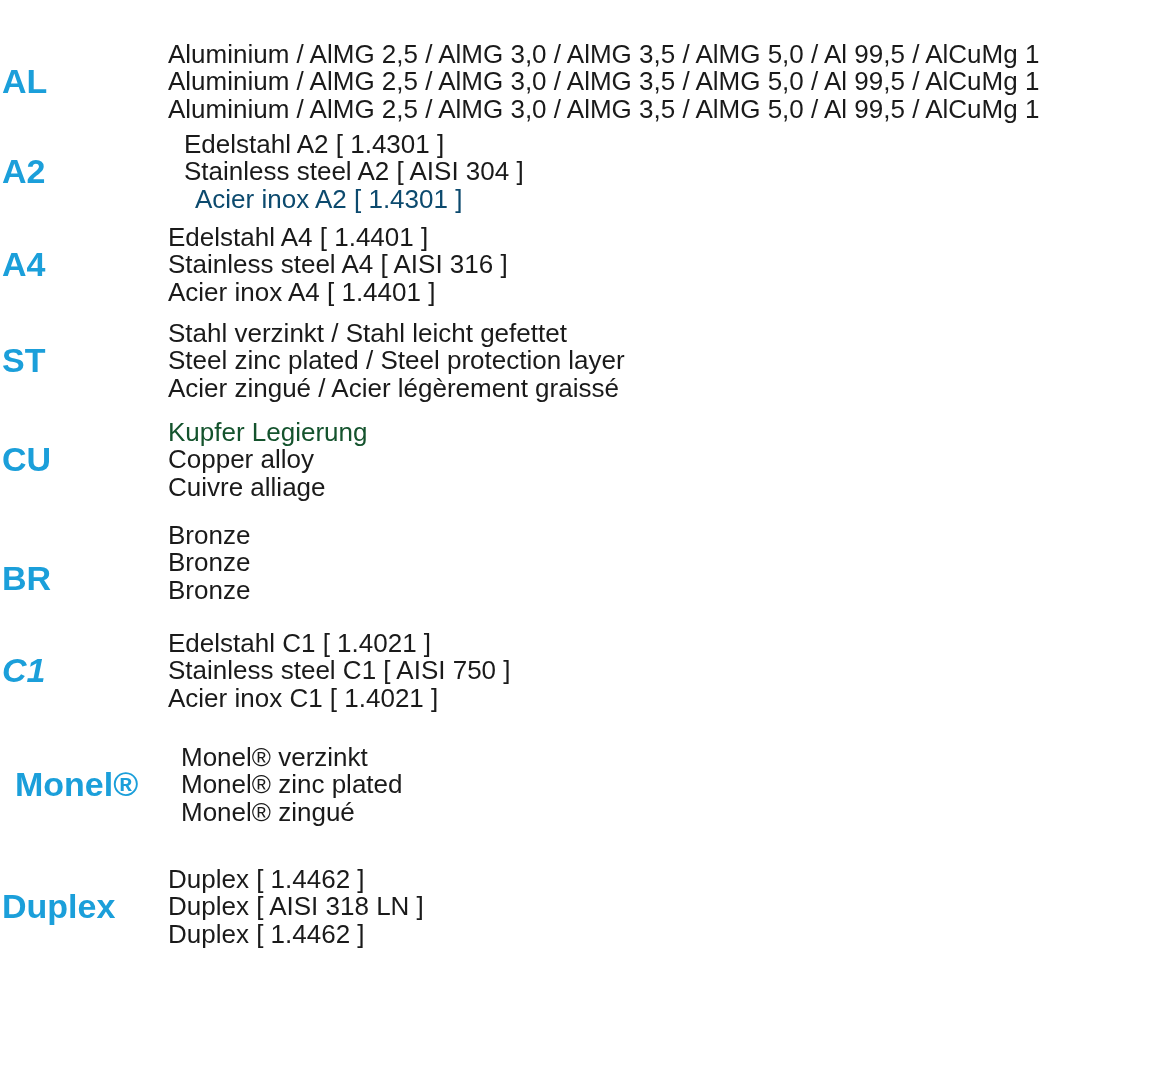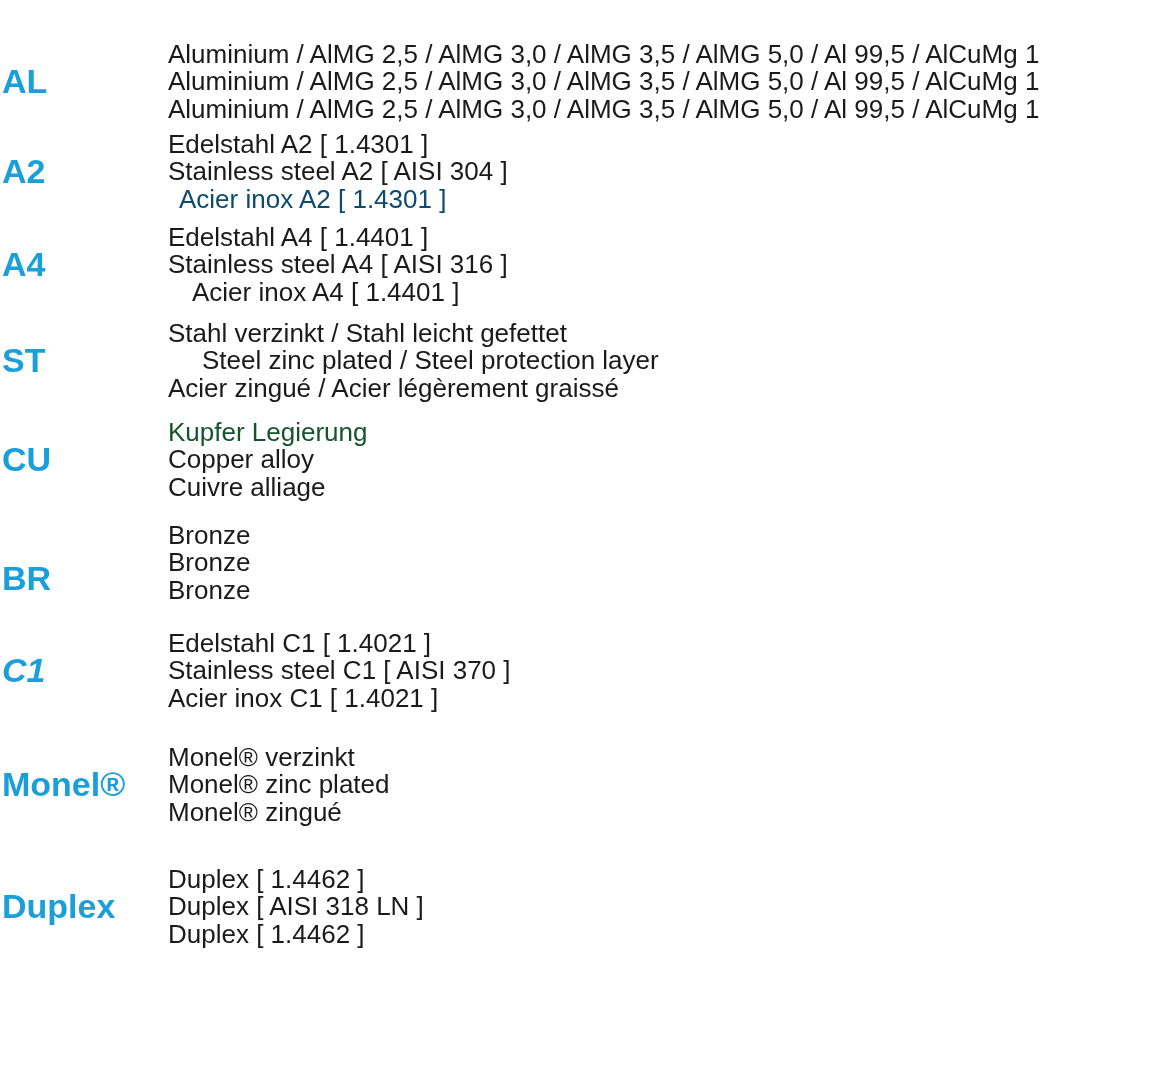--- a/index.html
+++ b/index.html
@@ -59,47 +59,47 @@
       <div class="material-row" style="height: 88px;">
         <div class="code-cell">
           <div class="code-text" style="color: rgb(27, 159, 218);">AL</div>
         </div>
         <div class="desc-cell">
           <div class="desc-line" style="color: rgb(26, 26, 26);">Aluminium / AlMG 2,5 / AlMG 3,0 / AlMG 3,5 / AlMG 5,0 / Al 99,5 / AlCuMg 1</div>
           <div class="desc-line" style="color: rgb(26, 26, 26);">Aluminium / AlMG 2,5 / AlMG 3,0 / AlMG 3,5 / AlMG 5,0 / Al 99,5 / AlCuMg 1</div>
           <div class="desc-line" style="color: rgb(26, 26, 26);">Aluminium / AlMG 2,5 / AlMG 3,0 / AlMG 3,5 / AlMG 5,0 / Al 99,5 / AlCuMg 1</div>
         </div>
       </div>
-      <div class="material-row" style="height: 92px;">
+      <div class="material-row" style="height: 92px; gap: 16px;">
         <div class="code-cell">
           <div class="code-text" style="color: rgb(27, 159, 218);">A2</div>
         </div>
         <div class="desc-cell">
           <div class="desc-line" style="color: rgb(26, 26, 26);">Edelstahl A2 [ 1.4301 ]</div>
           <div class="desc-line" style="color: rgb(26, 26, 26);">Stainless steel A2 [ AISI 304 ]</div>
           <div class="desc-line" style="color: #0c4a6e; margin-left: 11px;">Acier inox A2  [ 1.4301 ]</div>
         </div>
       </div>
       <div class="material-row" style="height: 94px;">
         <div class="code-cell">
           <div class="code-text" style="color: rgb(27, 159, 218);">A4</div>
         </div>
         <div class="desc-cell">
           <div class="desc-line" style="color: rgb(26, 26, 26);">Edelstahl A4 [ 1.4401 ]</div>
           <div class="desc-line" style="color: rgb(26, 26, 26);">Stainless steel A4 [ AISI 316 ]</div>
-          <div class="desc-line" style="color: rgb(26, 26, 26); margin-left: 24px;">Acier inox A4 [ 1.4401 ]</div>
+          <div class="desc-line" style="color: rgb(26, 26, 26);">Acier inox A4 [ 1.4401 ]</div>
         </div>
       </div>
       <div class="material-row" style="height: 98px;">
         <div class="code-cell">
           <div class="code-text" style="color: rgb(27, 159, 218);">ST</div>
         </div>
         <div class="desc-cell">
           <div class="desc-line" style="color: rgb(26, 26, 26);">Stahl verzinkt / Stahl leicht gefettet</div>
-          <div class="desc-line" style="color: rgb(26, 26, 26); margin-left: 34px;">Steel zinc plated / Steel protection layer</div>
+          <div class="desc-line" style="color: rgb(26, 26, 26);">Steel zinc plated / Steel protection layer</div>
           <div class="desc-line" style="color: rgb(26, 26, 26);">Acier zingué / Acier légèrement graissé</div>
         </div>
       </div>
       <div class="material-row" style="height: 100px; justify-content: space-between;">
         <div class="code-cell">
           <div class="code-text" style="color: rgb(27, 159, 218);">CU</div>
         </div>
         <div class="desc-cell">
           <div class="desc-line" style="color: #14532d;">Kupfer Legierung</div>
           <div class="desc-line" style="color: rgb(26, 26, 26);">Copper alloy</div>
@@ -115,25 +115,25 @@
           <div class="desc-line" style="color: rgb(26, 26, 26);">Bronze</div>
           <div class="desc-line" style="color: rgb(26, 26, 26);">Bronze</div>
         </div>
       </div>
       <div class="material-row" style="height: 110px;">
         <div class="code-cell">
           <div class="code-text" style="color: rgb(27, 159, 218); font-style: italic;">C1</div>
         </div>
         <div class="desc-cell">
           <div class="desc-line" style="color: rgb(26, 26, 26);">Edelstahl C1 [ 1.4021 ]</div>
-          <div class="desc-line" style="color: rgb(26, 26, 26);">Stainless steel C1 [ AISI 370 ]</div>
+          <div class="desc-line" style="color: rgb(26, 26, 26);">Stainless steel C1 [ AISI 750 ]</div>
           <div class="desc-line" style="color: rgb(26, 26, 26);">Acier inox C1 [ 1.4021 ]</div>
         </div>
       </div>
-      <div class="material-row" style="height: 118px;">
+      <div class="material-row" style="height: 118px; padding-left: 13px;">
         <div class="code-cell">
           <div class="code-text" style="color: rgb(27, 159, 218);">Monel®</div>
         </div>
         <div class="desc-cell">
           <div class="desc-line" style="color: rgb(26, 26, 26);">Monel® verzinkt</div>
           <div class="desc-line" style="color: rgb(26, 26, 26);">Monel® zinc plated</div>
           <div class="desc-line" style="color: rgb(26, 26, 26);">Monel® zingué</div>
         </div>
       </div>
       <div class="material-row" style="height: 126px;">

